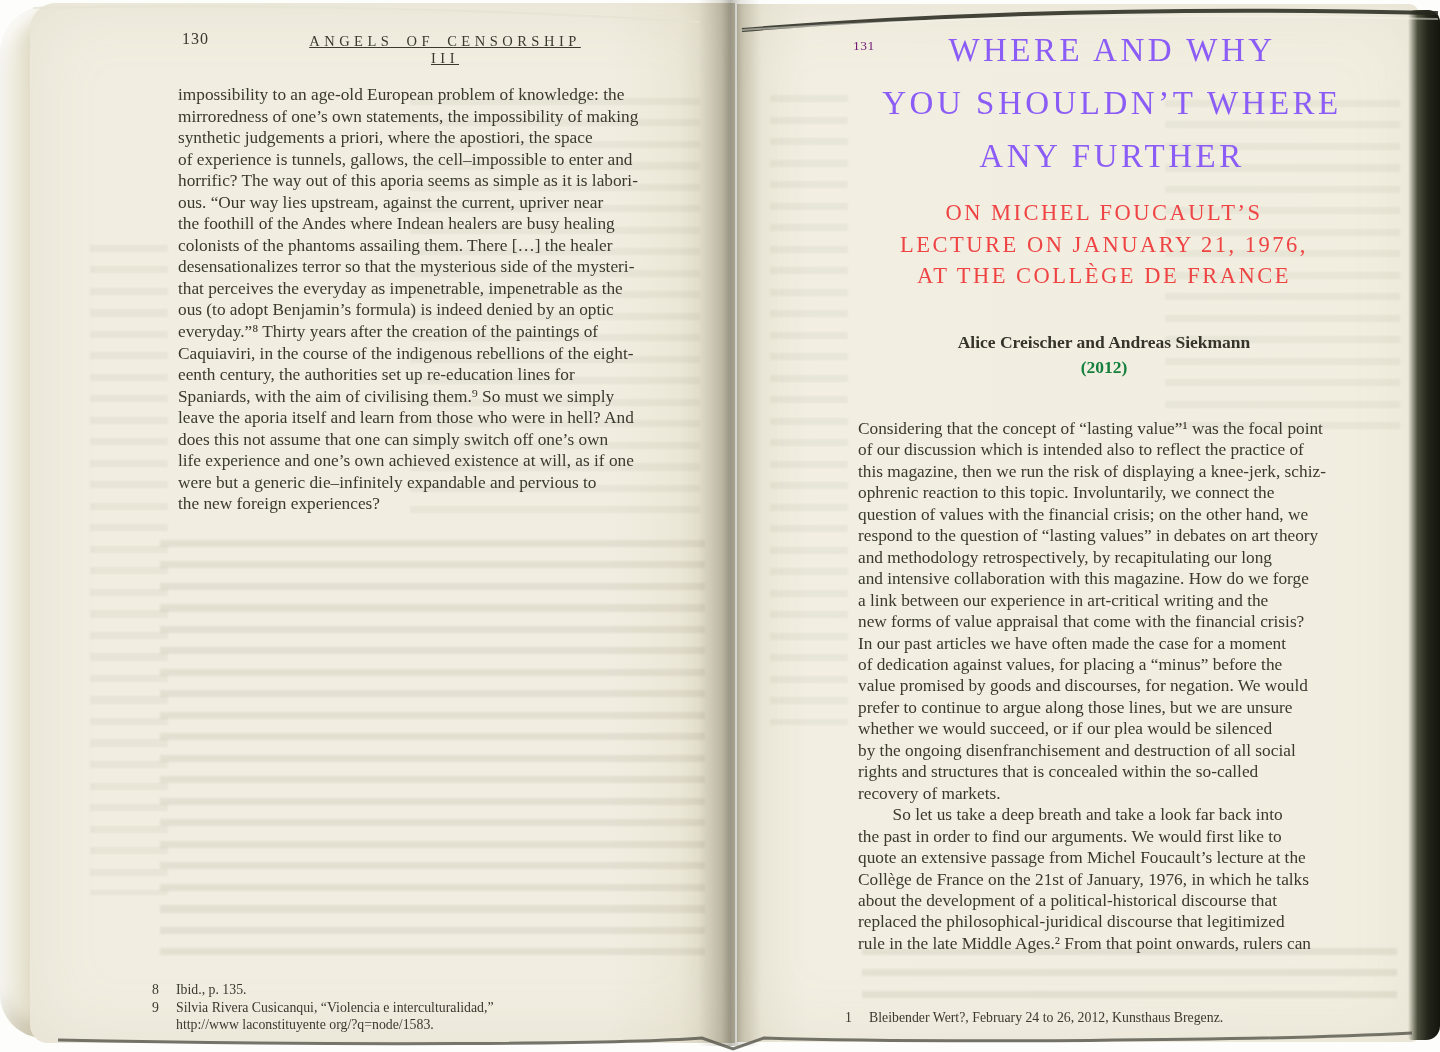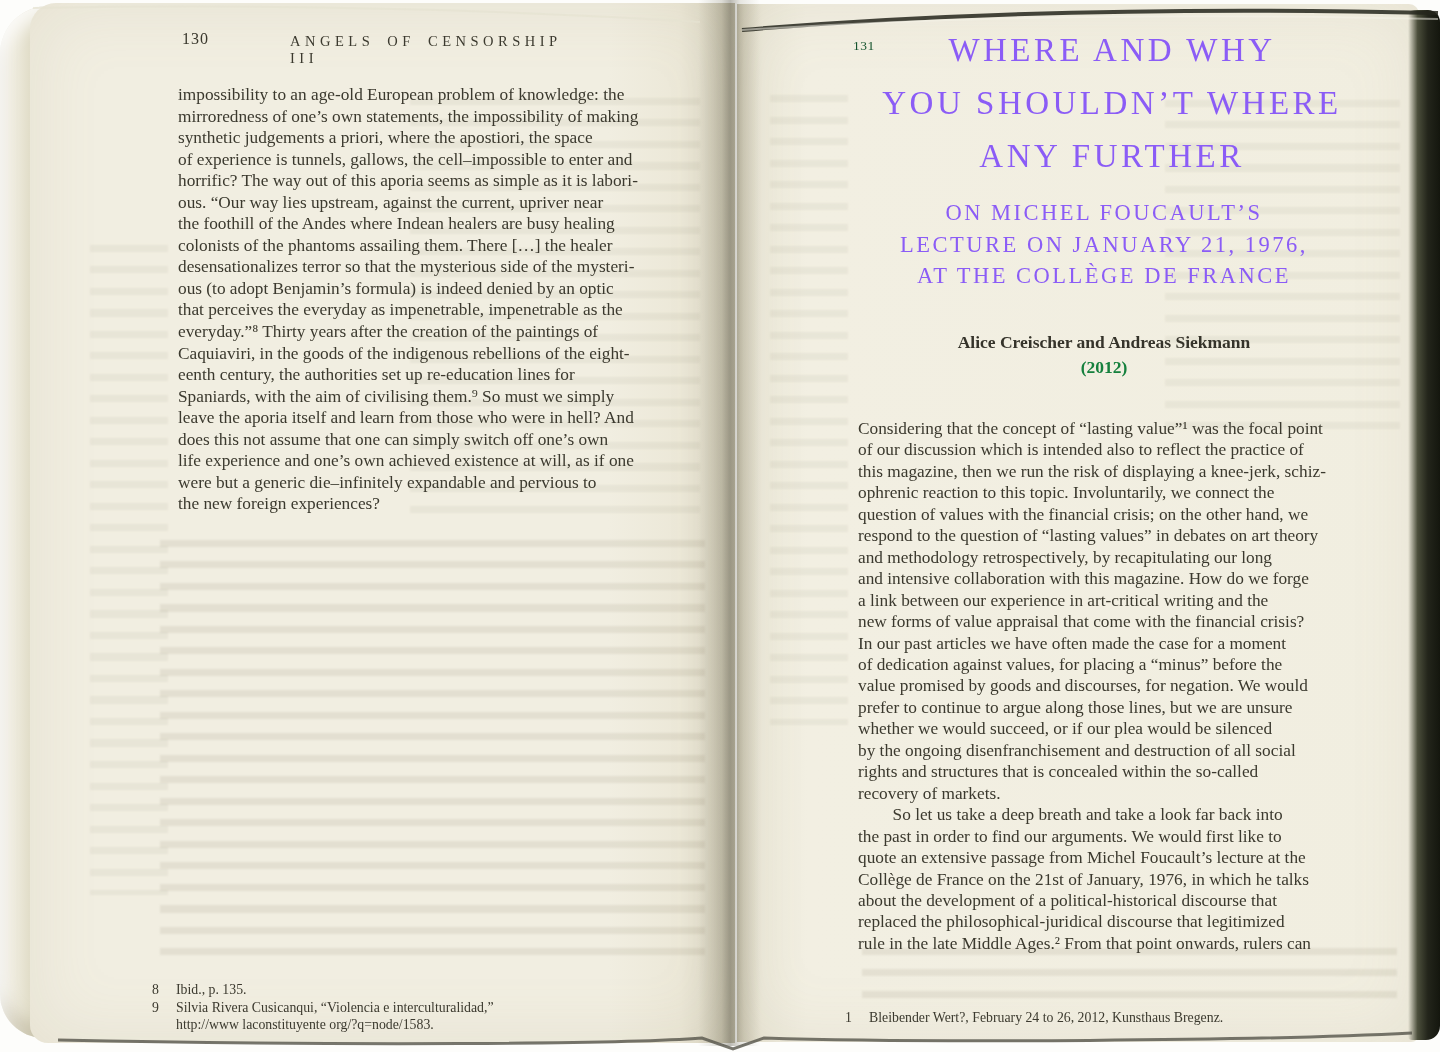--- a/index.html
+++ b/index.html
@@ -42,26 +42,26 @@
     position:absolute; z-index:2; pointer-events:none; filter:blur(1px);
     background:repeating-linear-gradient(180deg, rgba(120,112,84,.11) 0 7px, rgba(120,112,84,0) 7px 21.5px);
   }
   .ghost.light { background:repeating-linear-gradient(180deg, rgba(120,112,84,.07) 0 7px, rgba(120,112,84,0) 7px 21.5px); }
 
   
   .txt { position:absolute; z-index:5; }
   .tline { white-space:nowrap; }
 
   .lp-pagenum { left:182px; top:30px; font-size:16px; letter-spacing:1px; color:#39372c; }
-  .lp-runhead { left:290px; top:33px; width:310px; text-align:left; font-size:14.5px; letter-spacing:4.5px; word-spacing:5px; color:#3c3a2f; }
+  .lp-runhead { left:290px; top:33px; width:310px; text-align:center; font-size:14.5px; letter-spacing:4.5px; word-spacing:5px; color:#3c3a2f;text-decoration:underline; }
   .lp-body { left:178px; top:84px; font-size:17.3px; line-height:21.55px; color:#3b392e; }
 
-  .rp-pagenum { left:853px; top:38px; font-size:13.5px; letter-spacing:.5px; color:#14532d; }
+  .rp-pagenum { left:853px; top:38px; font-size:13.5px; letter-spacing:.5px; color:#701a75; }
   .rp-title { left:796px; top:24px; width:632px; text-align:center; font-size:33px; line-height:53px; letter-spacing:3.5px; color:#8b5cf6; }
-  .rp-subtitle { left:788px; top:197px; width:632px; text-align:center; font-size:22.5px; line-height:31.5px; letter-spacing:2.5px; color:#8b5cf6; }
+  .rp-subtitle { left:788px; top:197px; width:632px; text-align:center; font-size:22.5px; line-height:31.5px; letter-spacing:2.5px; color:#ef4444; }
   .rp-authors { left:788px; top:330px; width:632px; text-align:center; font-size:17.5px; line-height:25px; font-weight:700; color:#35332a; }
   .rp-year { left:788px; top:355px; width:632px; text-align:center; font-size:17.5px; line-height:25px; font-weight:700; color:#15803d; }
   .rp-body { left:858px; top:418px; font-size:17.3px; line-height:21.45px; color:#3b392e; }
 
   .footnotes { font-size:13.8px; line-height:17.5px; color:#3b392e; }
   .lp-footnotes { left:152px; top:981px; }
   .rp-footnotes { left:845px; top:1009px; }
   .fn-row { display:flex; }
   .fn-num { width:24px; flex:0 0 24px; }
   .fn-text { }
@@ -96,24 +96,24 @@
   <div class="txt lp-body">
       <div class="tline">impossibility to an age-old European problem of knowledge: the</div>
       <div class="tline">mirroredness of one’s own statements, the impossibility of making</div>
       <div class="tline">synthetic judgements a priori, where the apostiori, the space</div>
       <div class="tline">of experience is tunnels, gallows, the cell–impossible to enter and</div>
       <div class="tline">horrific? The way out of this aporia seems as simple as it is labori-</div>
       <div class="tline">ous. “Our way lies upstream, against the current, upriver near</div>
       <div class="tline">the foothill of the Andes where Indean healers are busy healing</div>
       <div class="tline">colonists of the phantoms assailing them. There […] the healer</div>
       <div class="tline">desensationalizes terror so that the mysterious side of the mysteri-</div>
+      <div class="tline">that perceives the everyday as impenetrable, impenetrable as the</div>
       <div class="tline">ous (to adopt Benjamin’s formula) is indeed denied by an optic</div>
-      <div class="tline">that perceives the everyday as impenetrable, impenetrable as the</div>
       <div class="tline">everyday.”⁸ Thirty years after the creation of the paintings of</div>
-      <div class="tline">Caquiaviri, in the goods of the indigenous rebellions of the eight-</div>
+      <div class="tline">Caquiaviri, in the course of the indigenous rebellions of the eight-</div>
       <div class="tline">eenth century, the authorities set up re-education lines for</div>
       <div class="tline">Spaniards, with the aim of civilising them.⁹ So must we simply</div>
       <div class="tline">leave the aporia itself and learn from those who were in hell? And</div>
       <div class="tline">does this not assume that one can simply switch off one’s own</div>
       <div class="tline">life experience and one’s own achieved existence at will, as if one</div>
       <div class="tline">were but a generic die–infinitely expandable and pervious to</div>
       <div class="tline">the new foreign experiences?</div>
     </div>
   <div class="txt footnotes lp-footnotes">
       <div class="fn-row">

